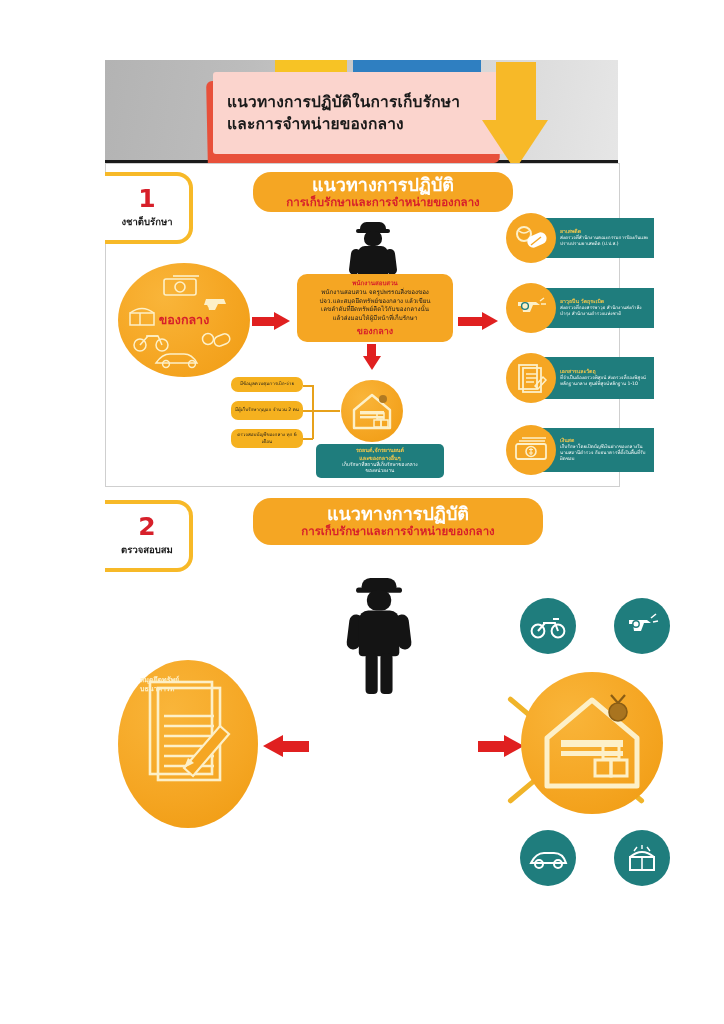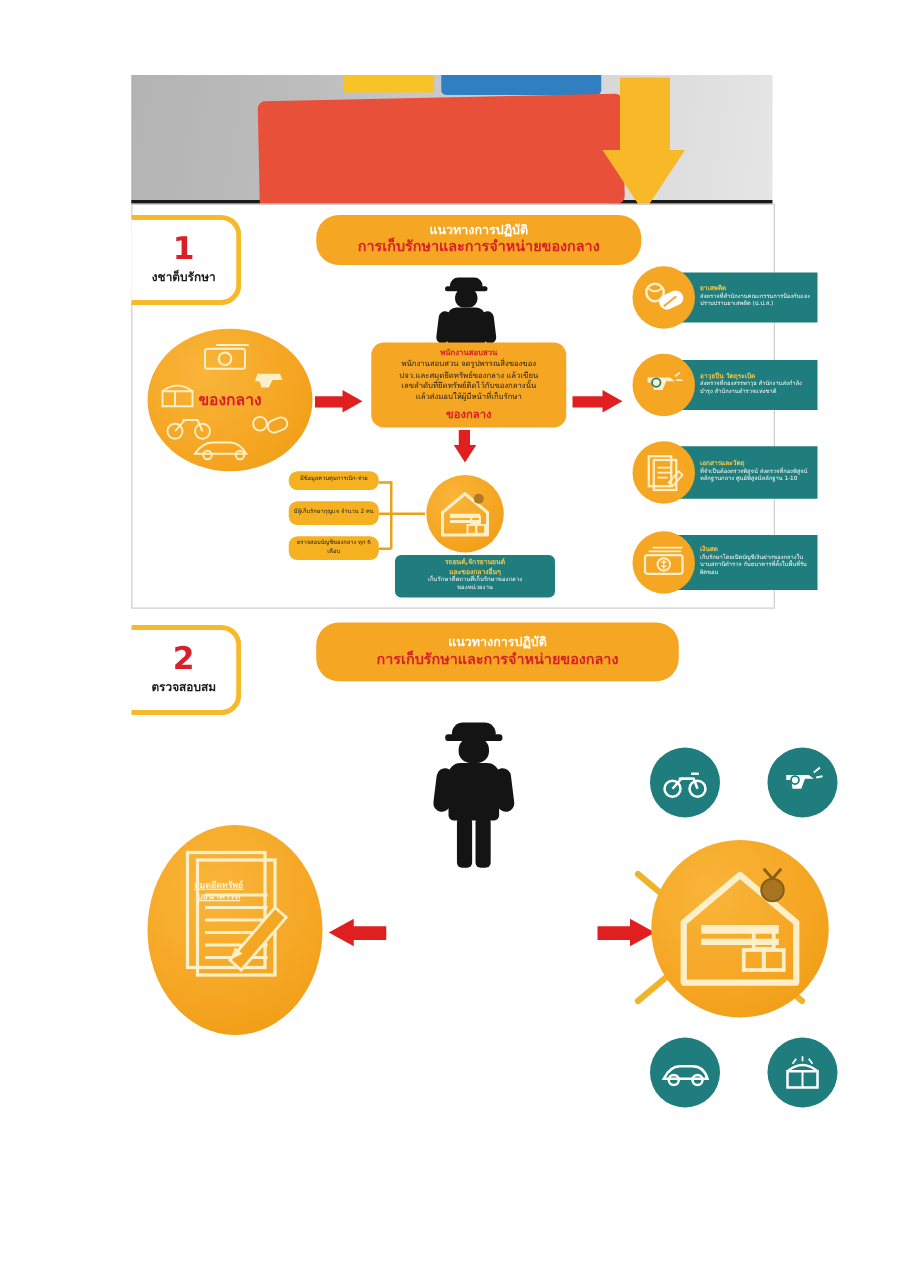--- a/index.html
+++ b/index.html
@@ -51,21 +51,21 @@
     border:4px solid #f7b928;border-left:none;border-radius:0 16px 16px 0;
     display:flex;flex-direction:column;align-items:center;justify-content:center;
   }
   .step-tag .num{color:#d7202a;font-weight:bold;font-size:25px;line-height:.95;}
   .step-tag .lbl{color:#1a1a1a;font-weight:bold;font-size:9.5px;margin-top:3px;}
 
   .hdr-pill{
     position:absolute;background:#f5a623;border-radius:18px;
     display:flex;flex-direction:column;align-items:center;justify-content:center;text-align:center;
   }
-  .hdr-pill .l1{color:#ffffff;font-weight:bold;font-size:10px;line-height:1.1;}
+  .hdr-pill .l1{color:#ffffff;font-weight:bold;font-size:18px;line-height:1.1;}
   .hdr-pill .l2{color:#d7202a;font-weight:bold;font-size:11.5px;line-height:1.15;margin-top:1px;}
 
   
   .officer{position:absolute;}
   .officer .cap{position:absolute;left:10px;top:0;width:26px;height:8px;background:#141414;border-radius:9px 9px 2px 2px;}
   .officer .cap-brim{position:absolute;left:6px;top:7px;width:34px;height:4px;background:#141414;border-radius:3px;}
   .officer .head{position:absolute;left:14px;top:9px;width:18px;height:15px;background:#141414;border-radius:7px;}
   .officer .body{position:absolute;left:8px;top:24px;width:30px;height:34px;background:#141414;border-radius:7px 7px 3px 3px;}
   .officer .armL{position:absolute;left:0px;top:27px;width:10px;height:26px;background:#141414;border-radius:5px;transform:rotate(7deg);}
   .officer .armR{position:absolute;left:36px;top:27px;width:10px;height:26px;background:#141414;border-radius:5px;transform:rotate(-7deg);}
@@ -160,20 +160,26 @@
 
   <div class="banner">
     <div class="banner-yellow-a"></div>
     <div class="banner-blue">
       <div class="banner-blue-dot"></div>
     </div>
   </div>
   <div class="banner-bottomline"></div>
 
   <div class="title-shadow"></div>
+  <div class="title-card">
+    <div class="t">
+      <div>แนวทางการปฏิบัติในการเก็บรักษา</div>
+      <div>และการจำหน่ายของกลาง</div>
+    </div>
+  </div>
 
   <div class="big-arrow">
     <div class="shaft"></div>
       <div class="head"></div>
   </div>
 
   <div class="panel" id="panel1"></div>
 
   <div class="step-tag" style="left:105px;top:172px;">
     <div class="num">1</div>
@@ -378,21 +384,21 @@
   <div class="docs-circle" style="left:118px;top:660px;width:140px;height:168px;">
     <svg width="140" height="168" viewBox="0 0 140 168">
       <rect x="32" y="22" width="62" height="92" fill="none" stroke="#fdf0c8" stroke-width="2.6"></rect>
       <rect x="40" y="28" width="62" height="92" fill="none" stroke="#fdf0c8" stroke-width="2.6"></rect>
       <path d="M46 56 h50 M46 66 h50 M46 76 h50 M46 86 h50 M46 96 h50 M46 106 h50" stroke="#fdf0c8" stroke-width="2.4"></path>
       <path d="M66 108 l36 -42 l9 8 l-36 42 z" fill="#f5a623" stroke="#fdf0c8" stroke-width="2.2"></path>
       <path d="M66 108 l4 -10 l6 5 z" fill="#fdf0c8"></path>
     </svg>
     <div style="position:absolute;left:150px;top:0;"></div>
   </div>
-  <div style="position:absolute;left:140px;top:704px;width:70px;text-align:center;color:#fdf0c8;font-size:7px;font-weight:bold;line-height:1.3;text-decoration:underline;">
+  <div style="position:absolute;left:140px;top:676px;width:70px;text-align:left;color:#fdf0c8;font-size:7px;font-weight:bold;line-height:1.3;">
     <div>สมุดยึดทรัพย์</div>
     <div>บธนาคารท</div>
   </div>
 
   <div style="position:absolute;left:263px;top:735px;width:46px;height:22px;">
     <div class="ra-shaft" style="left:18px;top:6px;width:28px;height:11px;"></div>
     <div class="ra-head" style="left:0px;top:0px;border-top:11px solid transparent;border-bottom:11px solid transparent;border-right:20px solid #e02020;"></div>
   </div>
 
 

